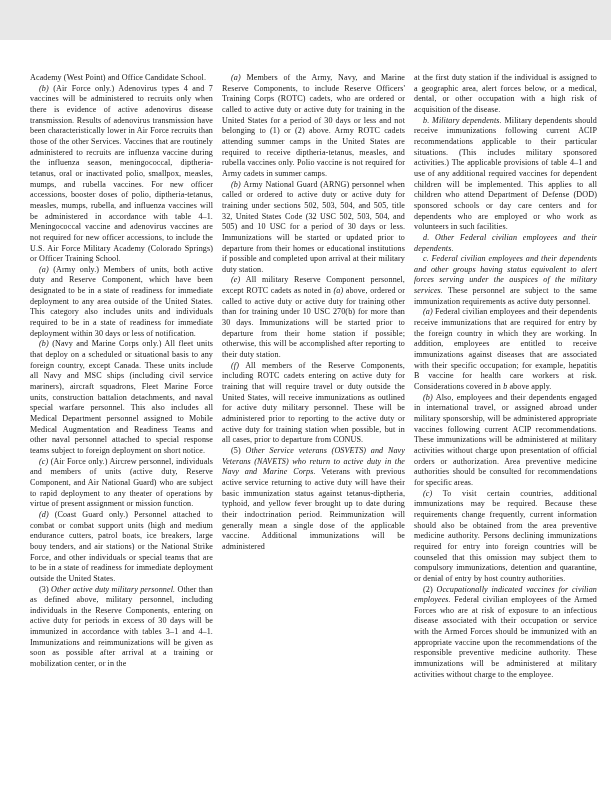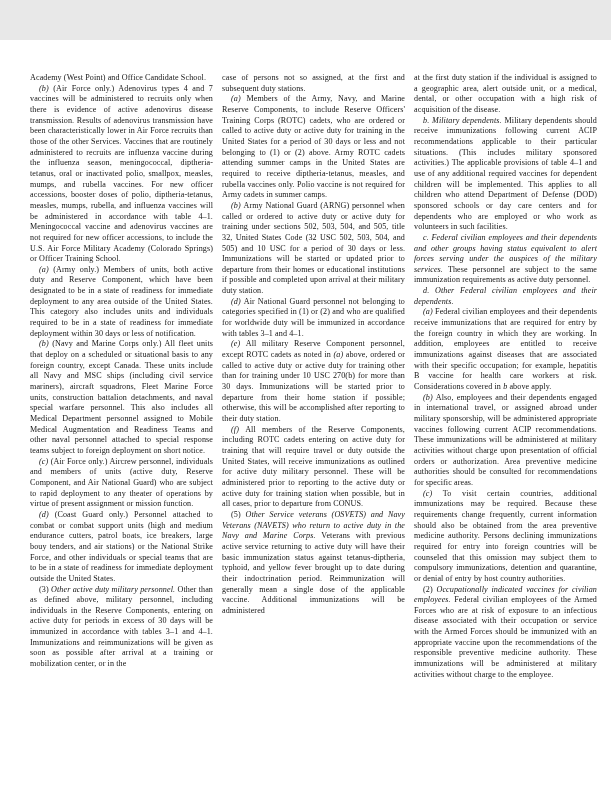--- a/index.html
+++ b/index.html
@@ -57,33 +57,31 @@
       <div class="col">
         <p class="para"><span>Academy (West Point) and Office Candidate School.</span></p>
         <p class="para indent"><span class="it">(b) </span><span>(Air Force only.) Adenovirus types 4 and 7 vaccines will be administered to recruits only when there is evidence of active adenovirus disease transmission. Results of adenovirus transmission have been characteristically lower in Air Force recruits than those of the other Services. Vaccines that are routinely administered to recruits are influenza vaccine during the influenza season, meningococcal, diptheria-tetanus, oral or inactivated polio, smallpox, measles, mumps, and rubella vaccines. For new officer accessions, booster doses of polio, diptheria-tetanus, measles, mumps, rubella, and influenza vaccines will be administered in accordance with table 4–1. Meningococcal vaccine and adenovirus vaccines are not required for new officer accessions, to include the U.S. Air Force Military Academy (Colorado Springs) or Officer Training School.</span></p>
         <p class="para indent"><span class="it">(a) </span><span>(Army only.) Members of units, both active duty and Reserve Component, which have been designated to be in a state of readiness for immediate deployment to any area outside of the United States. This category also includes units and individuals required to be in a state of readiness for immediate deployment within 30 days or less of notification.</span></p>
         <p class="para indent"><span class="it">(b) </span><span>(Navy and Marine Corps only.) All fleet units that deploy on a scheduled or situational basis to any foreign country, except Canada. These units include all Navy and MSC ships (including civil service mariners), aircraft squadrons, Fleet Marine Force units, construction battalion detachments, and naval special warfare personnel. This also includes all Medical Department personnel assigned to Mobile Medical Augmentation and Readiness Teams and other naval personnel attached to special response teams subject to foreign deployment on short notice.</span></p>
         <p class="para indent"><span class="it">(c) </span><span>(Air Force only.) Aircrew personnel, individuals and members of units (active duty, Reserve Component, and Air National Guard) who are subject to rapid deployment to any theater of operations by virtue of present assignment or mission function.</span></p>
         <p class="para indent"><span class="it">(d) </span><span>(Coast Guard only.) Personnel attached to combat or combat support units (high and medium endurance cutters, patrol boats, ice breakers, large bouy tenders, and air stations) or the National Strike Force, and other individuals or special teams that are to be in a state of readiness for immediate deployment outside the United States.</span></p>
         <p class="para indent"><span>(3) </span><span class="it">Other active duty military personnel. </span><span>Other than as defined above, military personnel, including individuals in the Reserve Components, entering on active duty for periods in excess of 30 days will be immunized in accordance with tables 3–1 and 4–1. Immunizations and reimmunizations will be given as soon as possible after arrival at a training or mobilization center, or in the</span></p>
       </div>
       <div class="col">
-        <p class="para"><span>case of persons not so assigned, at the first and subsequent duty stations.</span></p>
         <p class="para indent"><span class="it">(a) </span><span>Members of the Army, Navy, and Marine Reserve Components, to include Reserve Officers' Training Corps (ROTC) cadets, who are ordered or called to active duty or active duty for training in the United States for a period of 30 days or less and not belonging to (1) or (2) above. Army ROTC cadets attending summer camps in the United States are required to receive diptheria-tetanus, measles, and rubella vaccines only. Polio vaccine is not required for Army cadets in summer camps.</span></p>
         <p class="para indent"><span class="it">(b) </span><span>Army National Guard (ARNG) personnel when called or ordered to active duty or active duty for training under sections 502, 503, 504, and 505, title 32, United States Code (32 USC 502, 503, 504, and 505) and 10 USC for a period of 30 days or less. Immunizations will be started or updated prior to departure from their homes or educational institutions if possible and completed upon arrival at their military duty station.</span></p>
-        <p class="para indent"><span class="it">(d) </span><span>Air National Guard personnel not belonging to categories specified in (1) or (2) and who are qualified for worldwide duty will be immunized in accordance with tables 3–1 and 4–1.</span></p>
         <p class="para indent"><span class="it">(e) </span><span>All military Reserve Component personnel, except ROTC cadets as noted in </span><span class="it">(a)</span><span> above, ordered or called to active duty or active duty for training other than for training under 10 USC 270(b) for more than 30 days. Immunizations will be started prior to departure from their home station if possible; otherwise, this will be accomplished after reporting to their duty station.</span></p>
         <p class="para indent"><span class="it">(f) </span><span>All members of the Reserve Components, including ROTC cadets entering on active duty for training that will require travel or duty outside the United States, will receive immunizations as outlined for active duty military personnel. These will be administered prior to reporting to the active duty or active duty for training station when possible, but in all cases, prior to departure from CONUS.</span></p>
         <p class="para indent"><span>(5) </span><span class="it">Other Service veterans (OSVETS) and Navy Veterans (NAVETS) who return to active duty in the Navy and Marine Corps. </span><span>Veterans with previous active service returning to active duty will have their basic immunization status against tetanus-diptheria, typhoid, and yellow fever brought up to date during their indoctrination period. Reimmunization will generally mean a single dose of the applicable vaccine. Additional immunizations will be administered</span></p>
       </div>
       <div class="col">
-        <p class="para"><span>at the first duty station if the individual is assigned to a geographic area, alert outside unit, or a medical, dental, or other occupation with a high risk of acquisition of the disease.</span></p>
+        <p class="para"><span>at the first duty station if the individual is assigned to a geographic area, alert forces below, or a medical, dental, or other occupation with a high risk of acquisition of the disease.</span></p>
         <p class="para indent"><span class="it">b. Military dependents. </span><span>Military dependents should receive immunizations following current ACIP recommendations applicable to their particular situations. (This includes military sponsored activities.) The applicable provisions of table 4–1 and use of any additional required vaccines for dependent children will be implemented. This applies to all children who attend Department of Defense (DOD) sponsored schools or day care centers and for dependents who are employed or who work as volunteers in such facilities.</span></p>
+        <p class="para indent"><span class="it">d. Other Federal civilian employees and their dependents.</span></p>
         <p class="para indent"><span class="it">c. Federal civilian employees and their dependents and other groups having status equivalent to alert forces serving under the auspices of the military services. </span><span>These personnel are subject to the same immunization requirements as active duty personnel.</span></p>
-        <p class="para indent"><span class="it">d. Other Federal civilian employees and their dependents.</span></p>
         <p class="para indent"><span class="it">(a) </span><span>Federal civilian employees and their dependents receive immunizations that are required for entry by the foreign country in which they are working. In addition, employees are entitled to receive immunizations against diseases that are associated with their specific occupation; for example, hepatitis B vaccine for health care workers at risk. Considerations covered in </span><span class="it">b</span><span> above apply.</span></p>
         <p class="para indent"><span class="it">(b) </span><span>Also, employees and their dependents engaged in international travel, or assigned abroad under military sponsorship, will be administered appropriate vaccines following current ACIP recommendations. These immunizations will be administered at military activities without charge upon presentation of official orders or authorization. Area preventive medicine authorities should be consulted for recommendations for specific areas.</span></p>
         <p class="para indent"><span class="it">(c) </span><span>To visit certain countries, additional immunizations may be required. Because these requirements change frequently, current information should also be obtained from the area preventive medicine authority. Persons declining immunizations required for entry into foreign countries will be counseled that this omission may subject them to compulsory immunizations, detention and quarantine, or denial of entry by host country authorities.</span></p>
         <p class="para indent"><span>(2) </span><span class="it">Occupationally indicated vaccines for civilian employees. </span><span>Federal civilian employees of the Armed Forces who are at risk of exposure to an infectious disease associated with their occupation or service with the Armed Forces should be immunized with an appropriate vaccine upon the recommendations of the responsible preventive medicine authority. These immunizations will be administered at military activities without charge to the employee.</span></p>
       </div>
     </div>
   <div class="footer">
     <span class="pgnum">8</span>
     <span class="docid">AR 40–562/NAVMEDCOMINST 6230.3/AFR 161–13/CG COMDTINST M6230.4D</span>
   </div>

